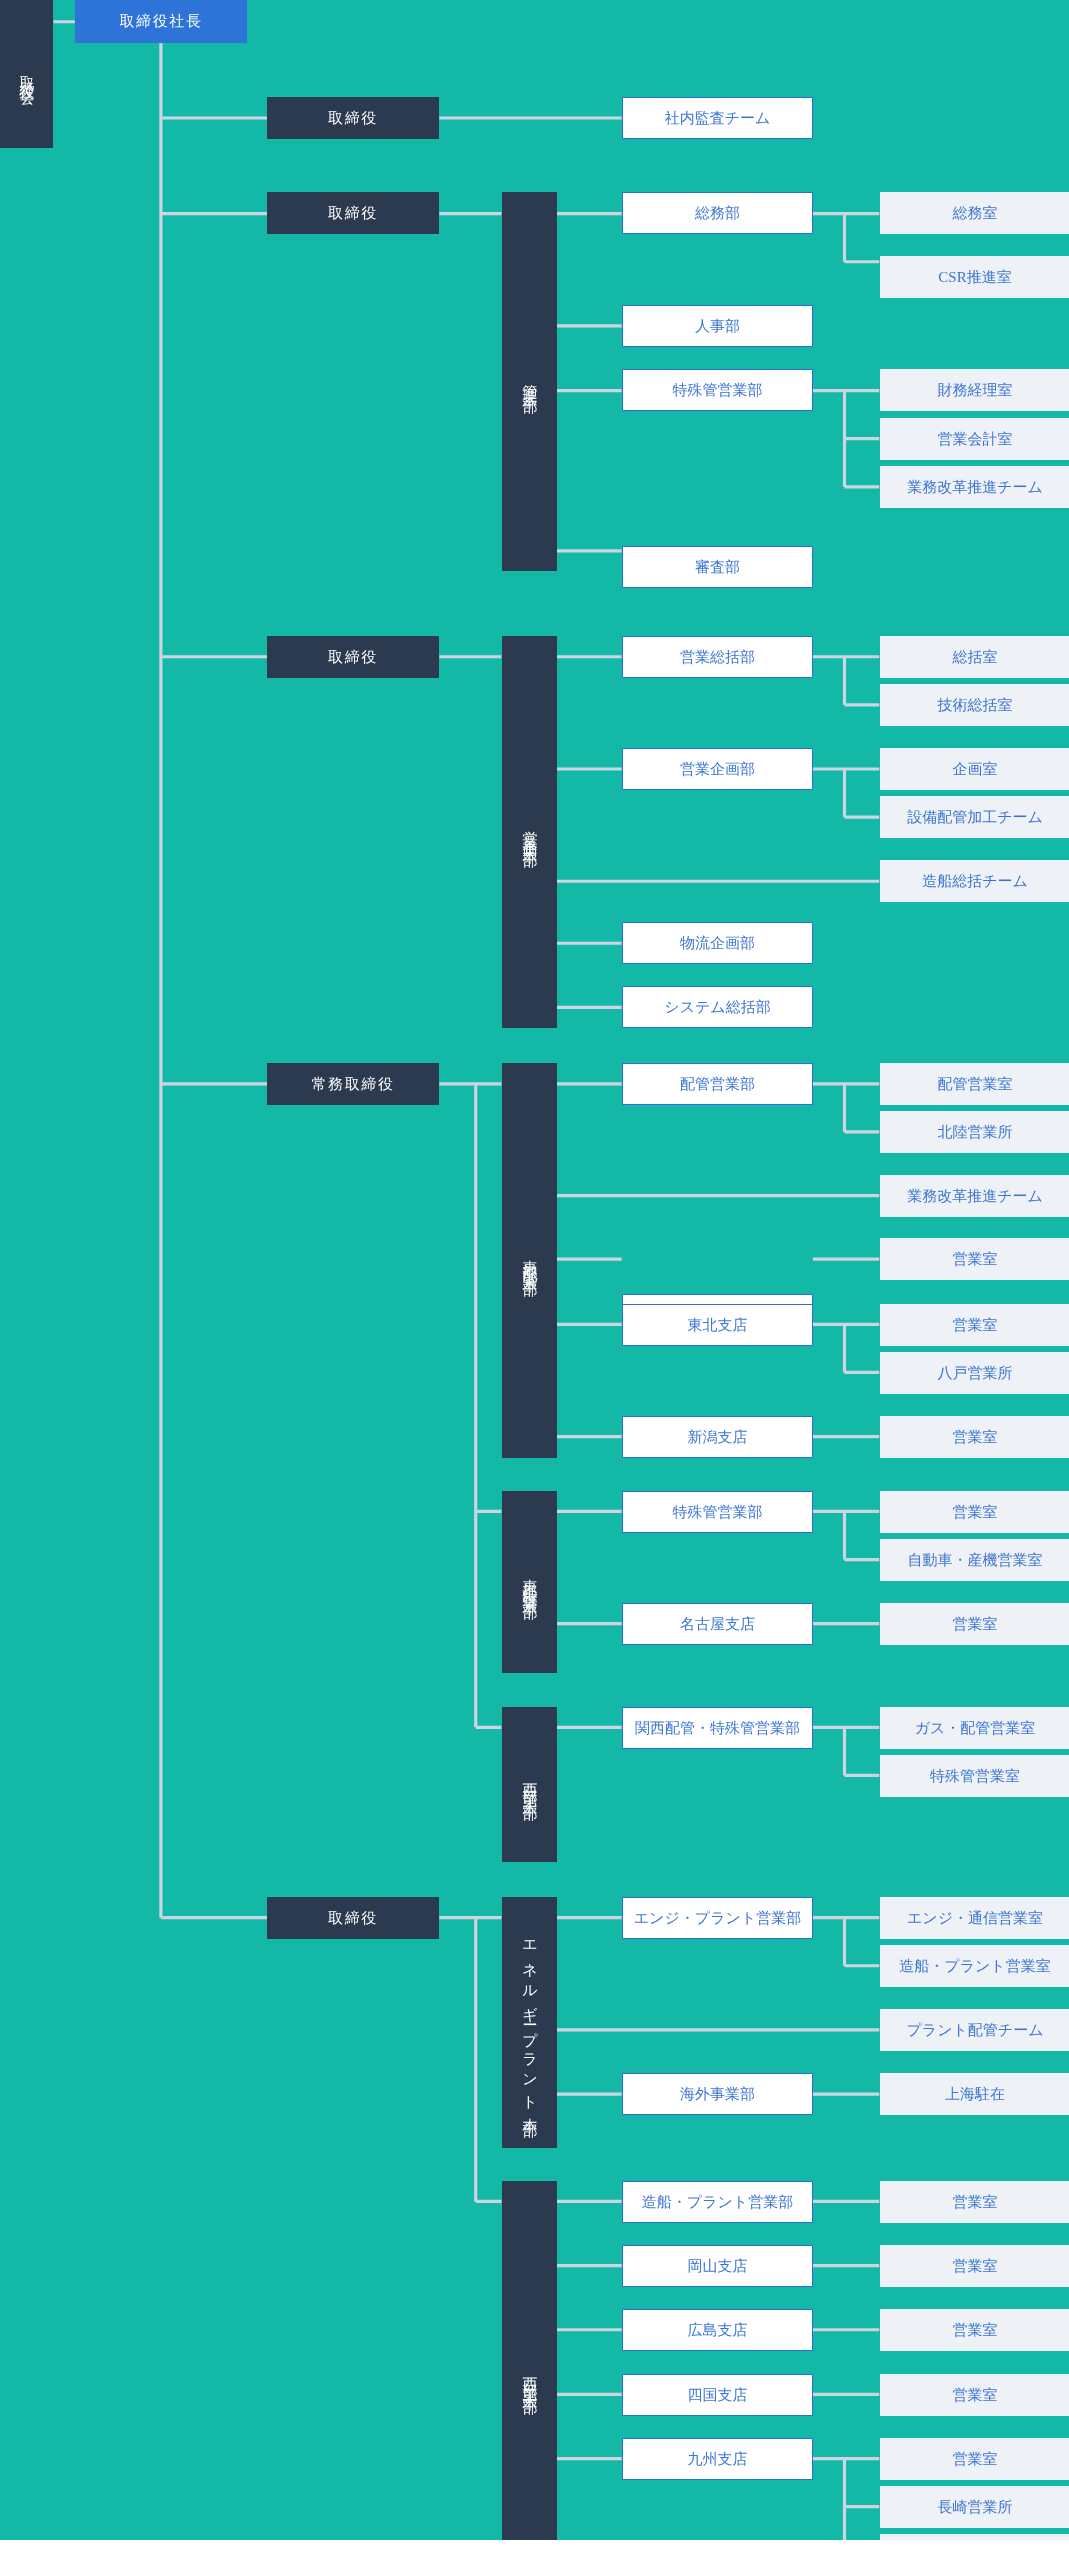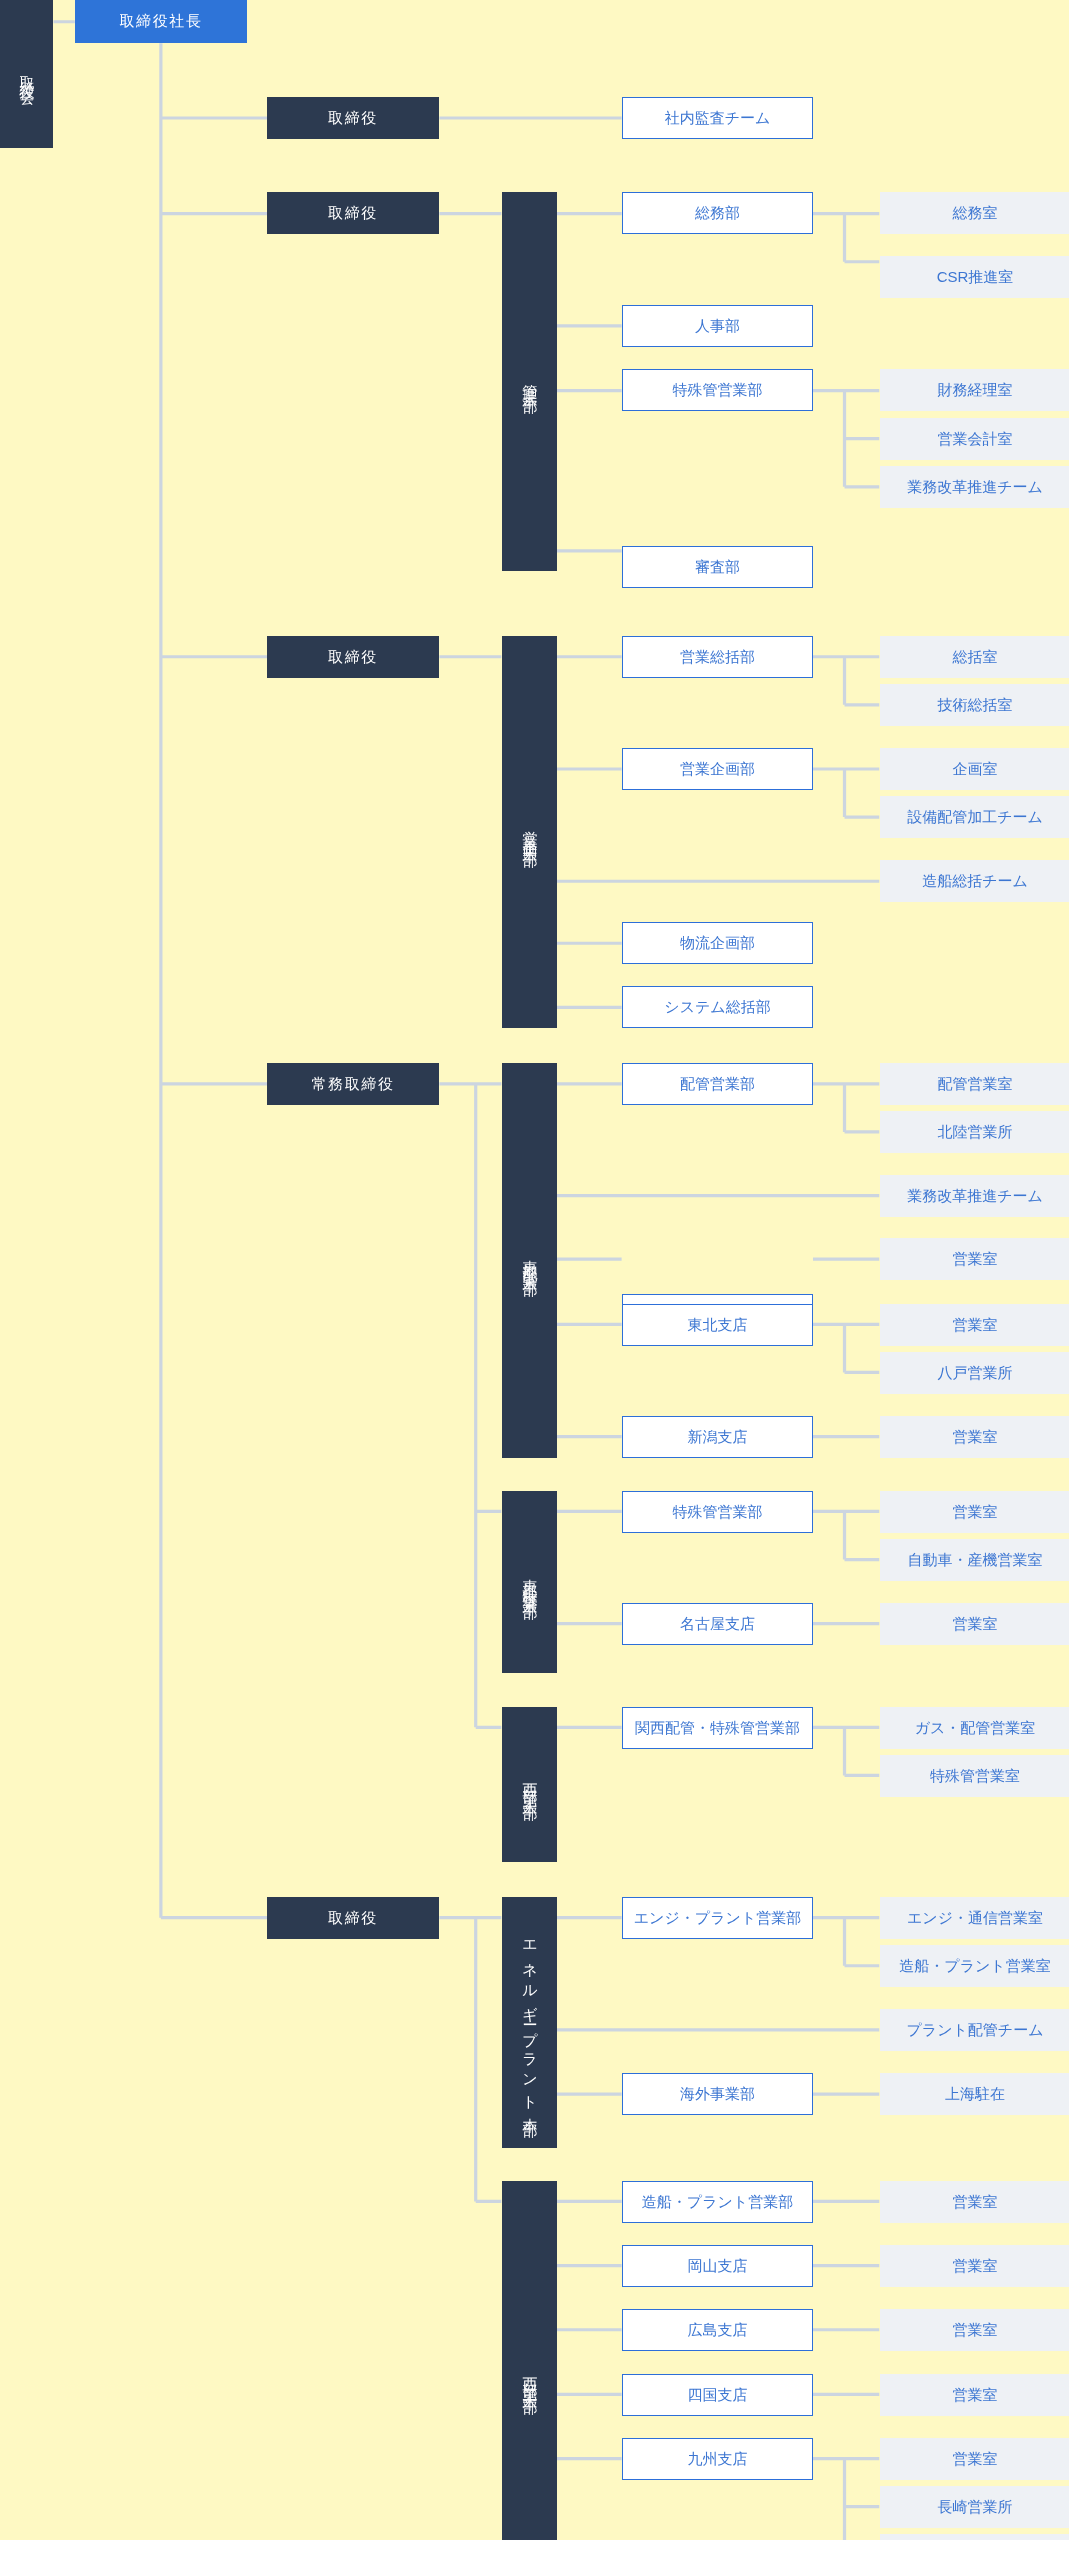--- a/index.html
+++ b/index.html
@@ -1,17 +1,17 @@
 <!DOCTYPE html>
 <html style="font-size:8.6px"><head>
 <meta charset="utf-8">
 <style>
   html,body{margin:0;padding:0;background:#ffffff;}
-  #stage{position:relative;width:1069px;height:2540px;background:#fef9c3;overflow:hidden;
-         font-family:Liberation Sans, sans-serif;}
+  #stage{position:relative;width:1069px;height:2540px;background:#14b8a6;overflow:hidden;
+         font-family:Liberation Serif, serif;}
   #wires{position:absolute;left:0;top:0;width:1069px;height:2576px;}
 
   .box{position:absolute;display:flex;align-items:center;justify-content:center;
        font-size:15px;box-sizing:border-box;white-space:nowrap;}
 
   
   .board{left:0;top:0;width:53px;height:148px;background:#2c3a50;color:#ffffff;
          writing-mode:vertical-rl;text-orientation:mixed;letter-spacing:4.8px;}
 
   

